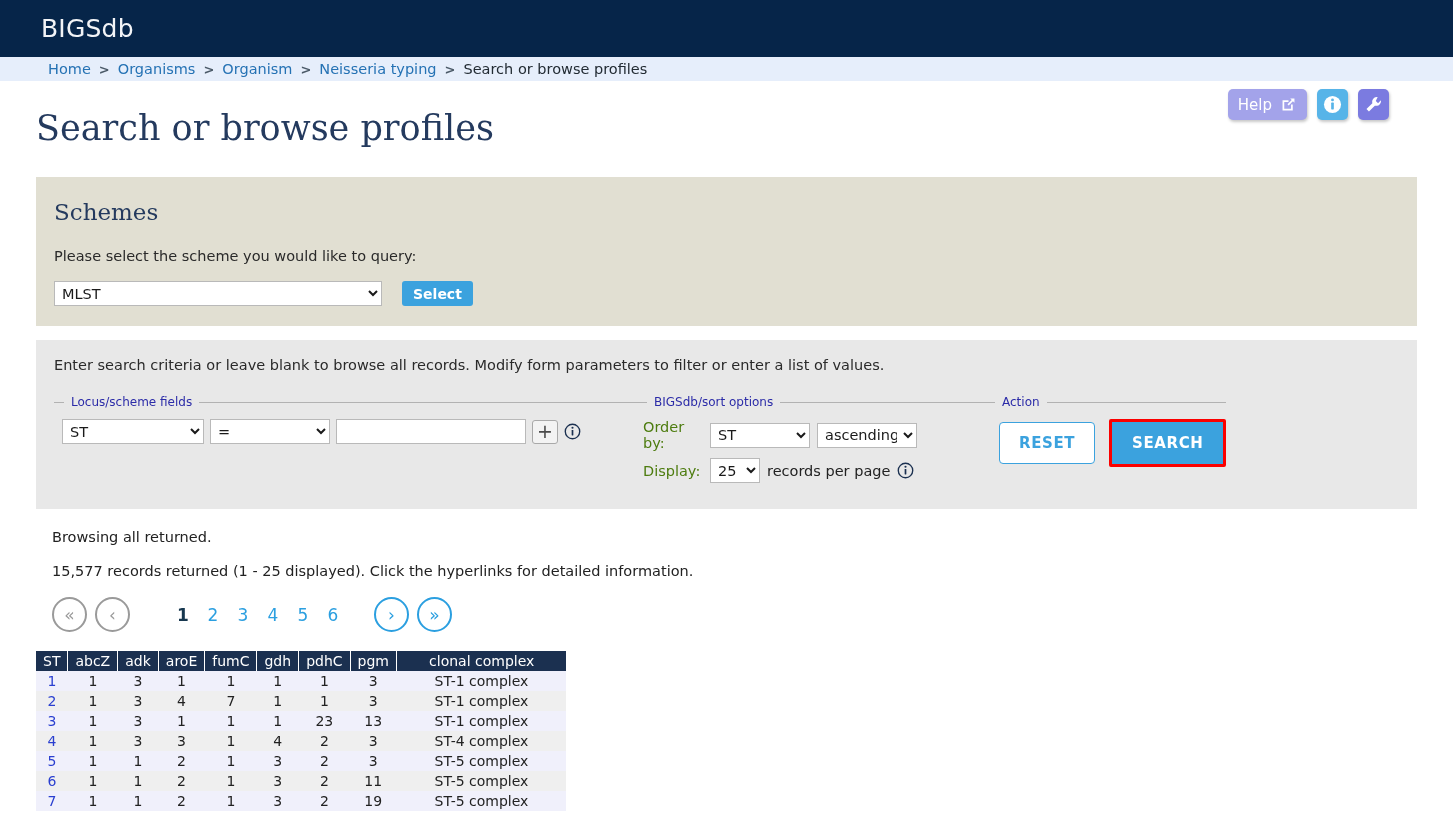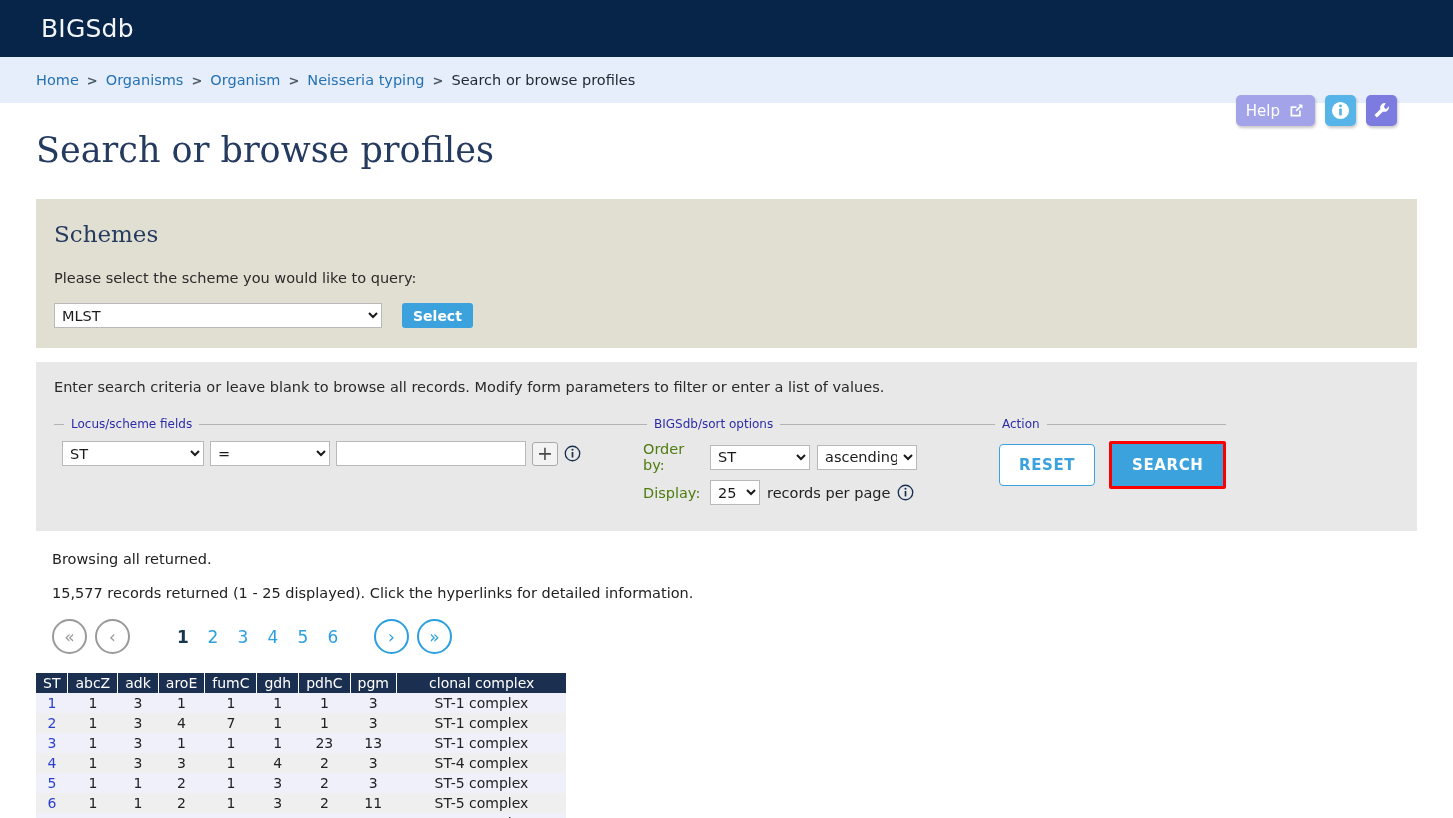--- a/index.html
+++ b/index.html
@@ -21,45 +21,44 @@
   }
   .brand {
     color: #f2f4f7;
     font-size: 25px;
     font-weight: 400;
     letter-spacing: 0.2px;
   }
 
   
   .breadcrumb-bar {
-    height: 46px;
+    height: 24px;
     background: #e6eefb;
     display: flex;
     align-items: center;
-    padding-left: 36px;
+    padding-left: 48px;
     font-size: 14.5px;
   }
   .crumb { color: #2572b4; text-decoration: none; }
   .crumb.current { color: #222b33; }
   .crumb-sep {
     color: #4b5a68;
     font-weight: bold;
     margin: 0 8px;
     font-size: 13px;
   }
 
   
   .topactions {
     position: absolute;
     top: 89px;
-    right: 56px;
+    right: 64px;
     display: flex;
     align-items: flex-start;
     gap: 10px;
-    margin-top: 6px;
   }
   .tbtn {
     border-radius: 5px;
     display: flex;
     align-items: center;
     justify-content: center;
     color: #ffffff;
     box-shadow: 1px 2px 3px rgba(0,0,0,0.22);
     cursor: pointer;
   }

